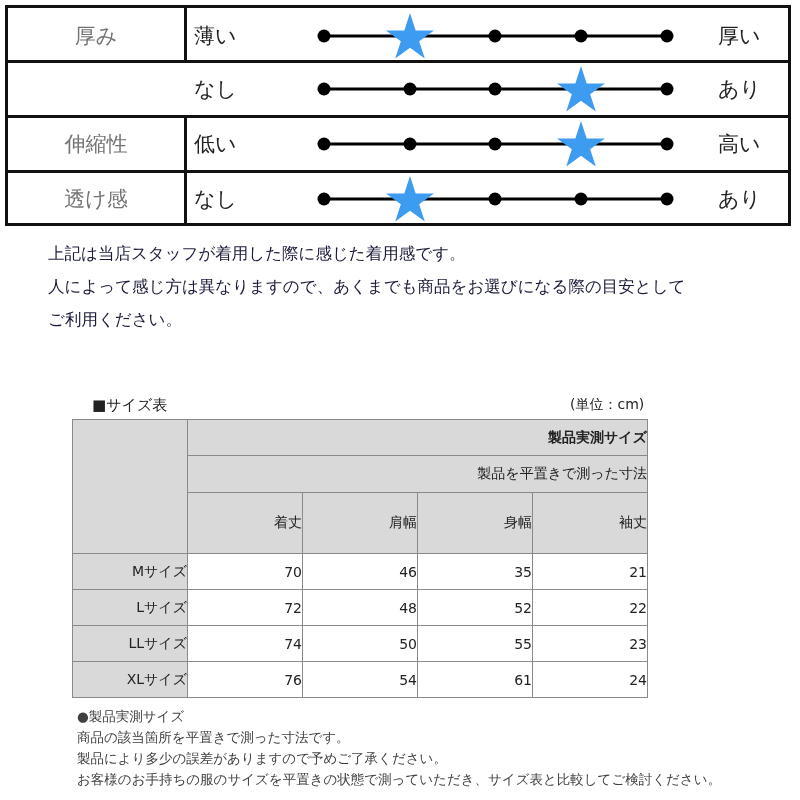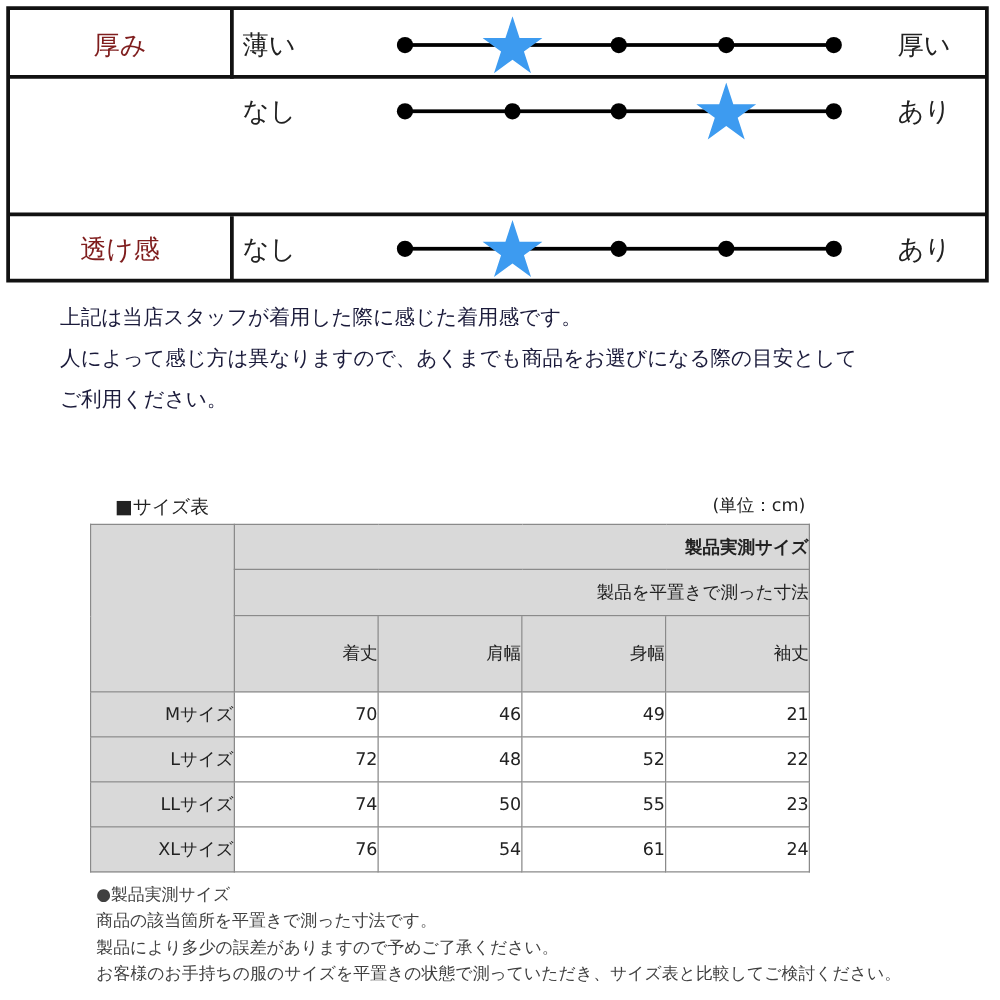--- a/index.html
+++ b/index.html
@@ -4,21 +4,21 @@
 <style>
   * { box-sizing: border-box; margin: 0; padding: 0; }
   body { width: 800px; height: 800px; background: #ffffff; position: relative; overflow: hidden;
          font-family: "DejaVu Sans", sans-serif; color: #222; }
   .feel-table { position: absolute; left: 5px; top: 5px; width: 786px; height: 221px;
                 border: 3px solid #111; }
   .feel-row { position: absolute; left: 0; width: 780px; height: 55px; border-top: 3px solid #111; }
   .feel-row.first { border-top: none; }
   .feel-label { position: absolute; left: 0; top: 0; width: 179px; height: 100%;
                 border-right: 3px solid #111; display: flex; align-items: center; justify-content: center;
-                font-size: 21px; color: #7f1d1d; }
+                font-size: 21px; color: #737373; }
   .feel-low { position: absolute; left: 186px; top: 0; height: 100%; display: flex; align-items: center;
               font-size: 21px; }
   .feel-high { position: absolute; left: 710px; top: 0; height: 100%; display: flex; align-items: center;
                font-size: 21px; }
   .scale { position: absolute; left: 300px; top: 0; width: 360px; height: 100%; }
   .scale-line { position: absolute; left: 10px; top: 50%; width: 343px; height: 3px; background: #000;
                 transform: translateY(-50%); }
   .dot { position: absolute; width: 13px; height: 13px; border-radius: 50%; background: #000;
          top: 50%; transform: translate(-50%, -50%); }
   .star { position: absolute; top: 50%; transform: translate(-50%, -50%); width: 48px; height: 46px; }
@@ -58,20 +58,35 @@
         <div class="dot" style="left: 16px;"></div>
         <div class="dot" style="left: 101.7px;"></div>
         <div class="dot" style="left: 187.4px;"></div>
         <svg class="star" viewBox="0 0 100 96" style="left: 273.1px;">
           <polygon points="50,0 61.8,36.3 100,36.3 69.1,58.8 80.9,95.1 50,72.6 19.1,95.1 30.9,58.8 0,36.3 38.2,36.3" fill="#3d9bf0"></polygon>
         </svg>
         <div class="dot" style="left: 358.8px;"></div>
       </div>
     <div class="feel-high">あり</div>
   </div>
+  <div class="feel-row" style="top:107px">
+    <div class="feel-label">伸縮性</div>
+    <div class="feel-low">低い</div>
+    <div class="scale">
+        <div class="scale-line"></div>
+        <div class="dot" style="left: 16px;"></div>
+        <div class="dot" style="left: 101.7px;"></div>
+        <div class="dot" style="left: 187.4px;"></div>
+        <svg class="star" viewBox="0 0 100 96" style="left: 273.1px;">
+          <polygon points="50,0 61.8,36.3 100,36.3 69.1,58.8 80.9,95.1 50,72.6 19.1,95.1 30.9,58.8 0,36.3 38.2,36.3" fill="#3d9bf0"></polygon>
+        </svg>
+        <div class="dot" style="left: 358.8px;"></div>
+      </div>
+    <div class="feel-high">高い</div>
+  </div>
   <div class="feel-row" style="top:162px">
     <div class="feel-label">透け感</div>
     <div class="feel-low">なし</div>
     <div class="scale">
         <div class="scale-line"></div>
         <div class="dot" style="left: 16px;"></div>
         <svg class="star" viewBox="0 0 100 96" style="left: 101.7px;">
           <polygon points="50,0 61.8,36.3 100,36.3 69.1,58.8 80.9,95.1 50,72.6 19.1,95.1 30.9,58.8 0,36.3 38.2,36.3" fill="#3d9bf0"></polygon>
         </svg>
         <div class="dot" style="left: 187.4px;"></div>
@@ -103,21 +118,21 @@
   <tr style="height:61px">
     <td class="gray" style="width:115px">着丈</td>
     <td class="gray" style="width:115px">肩幅</td>
     <td class="gray" style="width:115px">身幅</td>
     <td class="gray" style="width:115px">袖丈</td>
   </tr>
   <tr style="height:36px">
     <td class="gray">Mサイズ</td>
     <td class="white">70</td>
     <td class="white">46</td>
-    <td class="white">49</td>
+    <td class="white">35</td>
     <td class="white">21</td>
   </tr>
   <tr style="height:36px">
     <td class="gray">Lサイズ</td>
     <td class="white">72</td>
     <td class="white">48</td>
     <td class="white">52</td>
     <td class="white">22</td>
   </tr>
   <tr style="height:36px">

